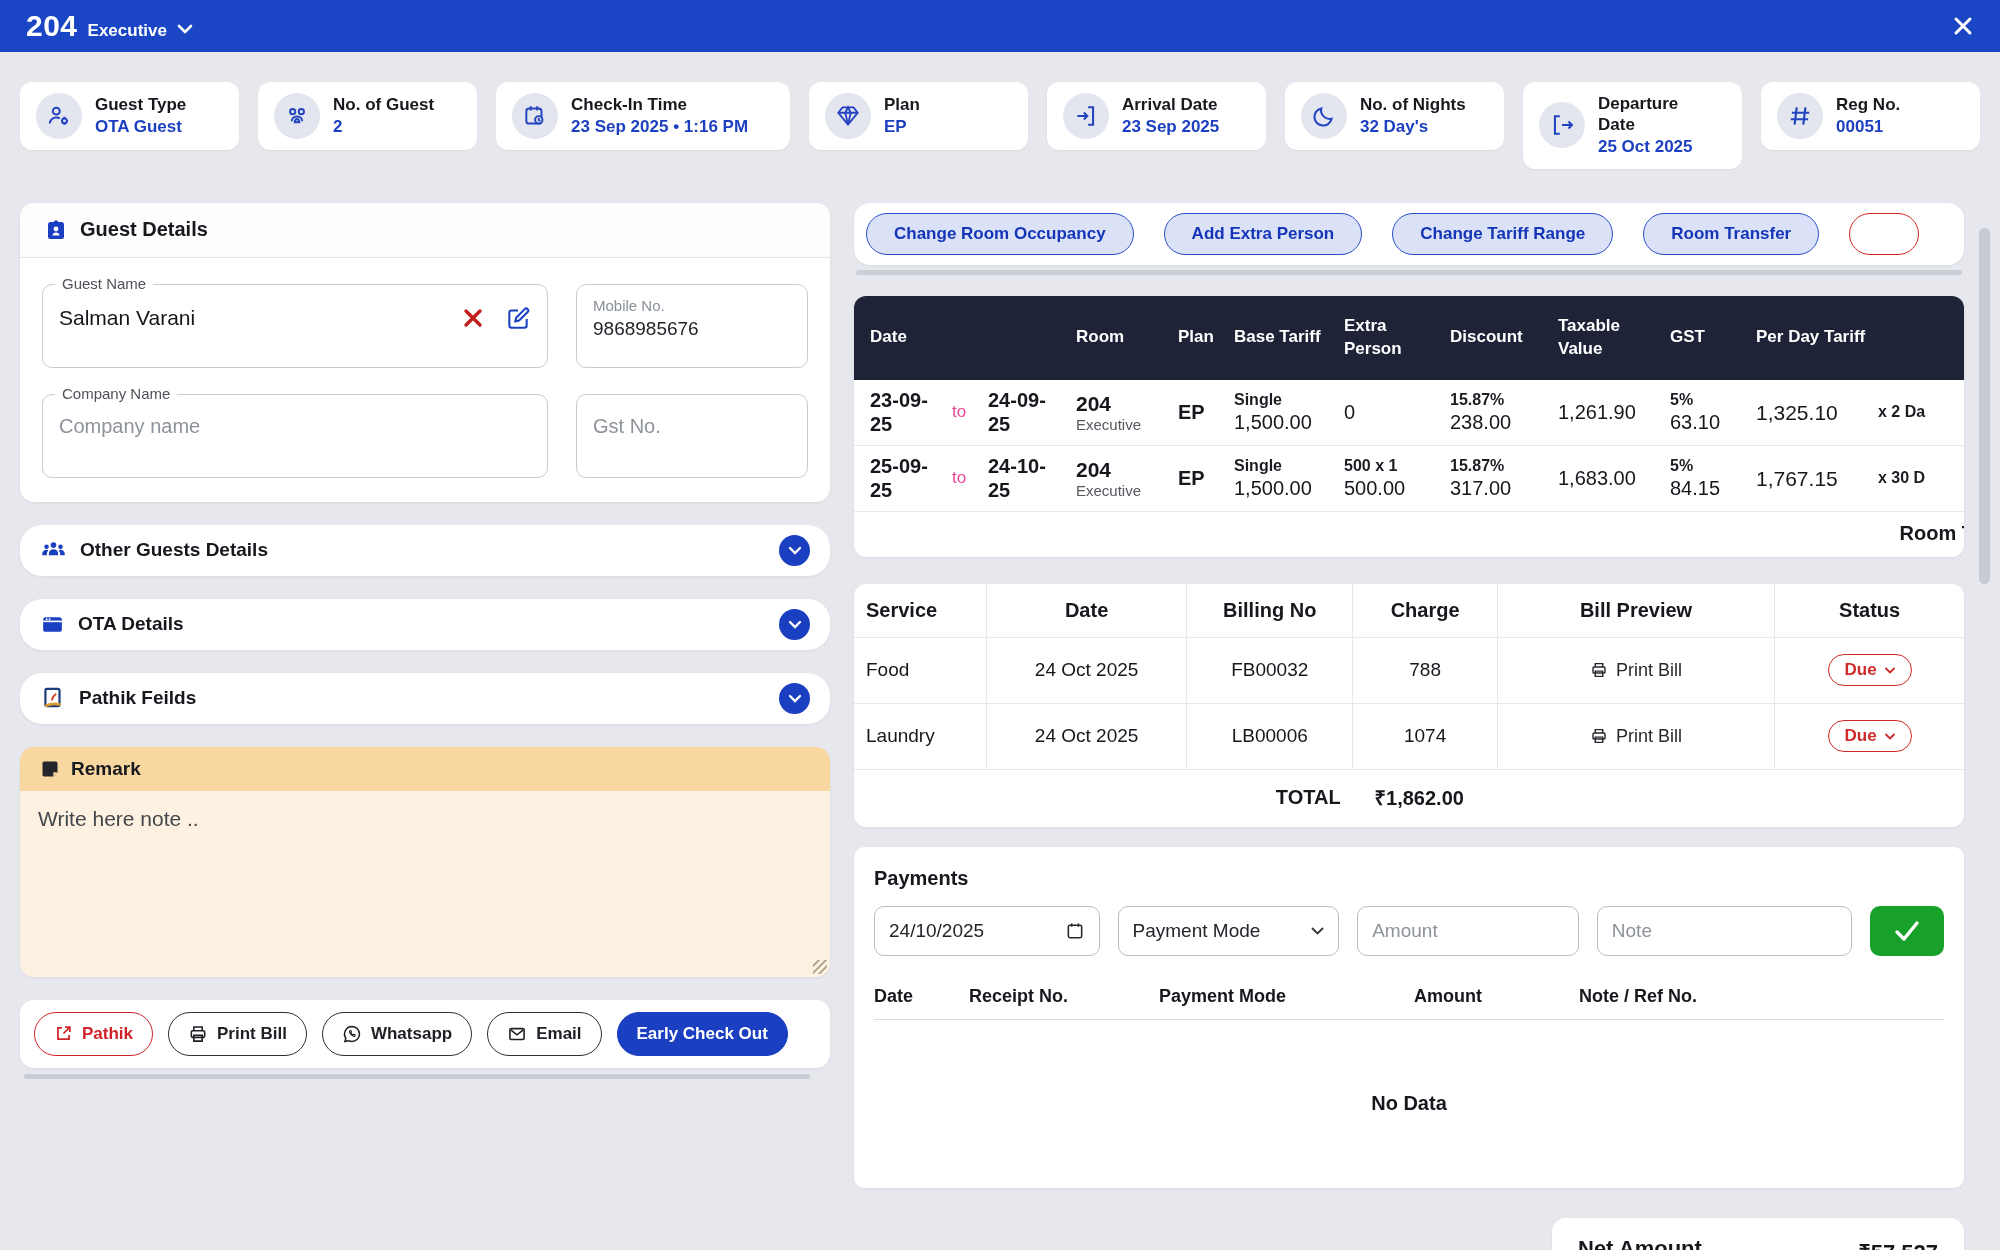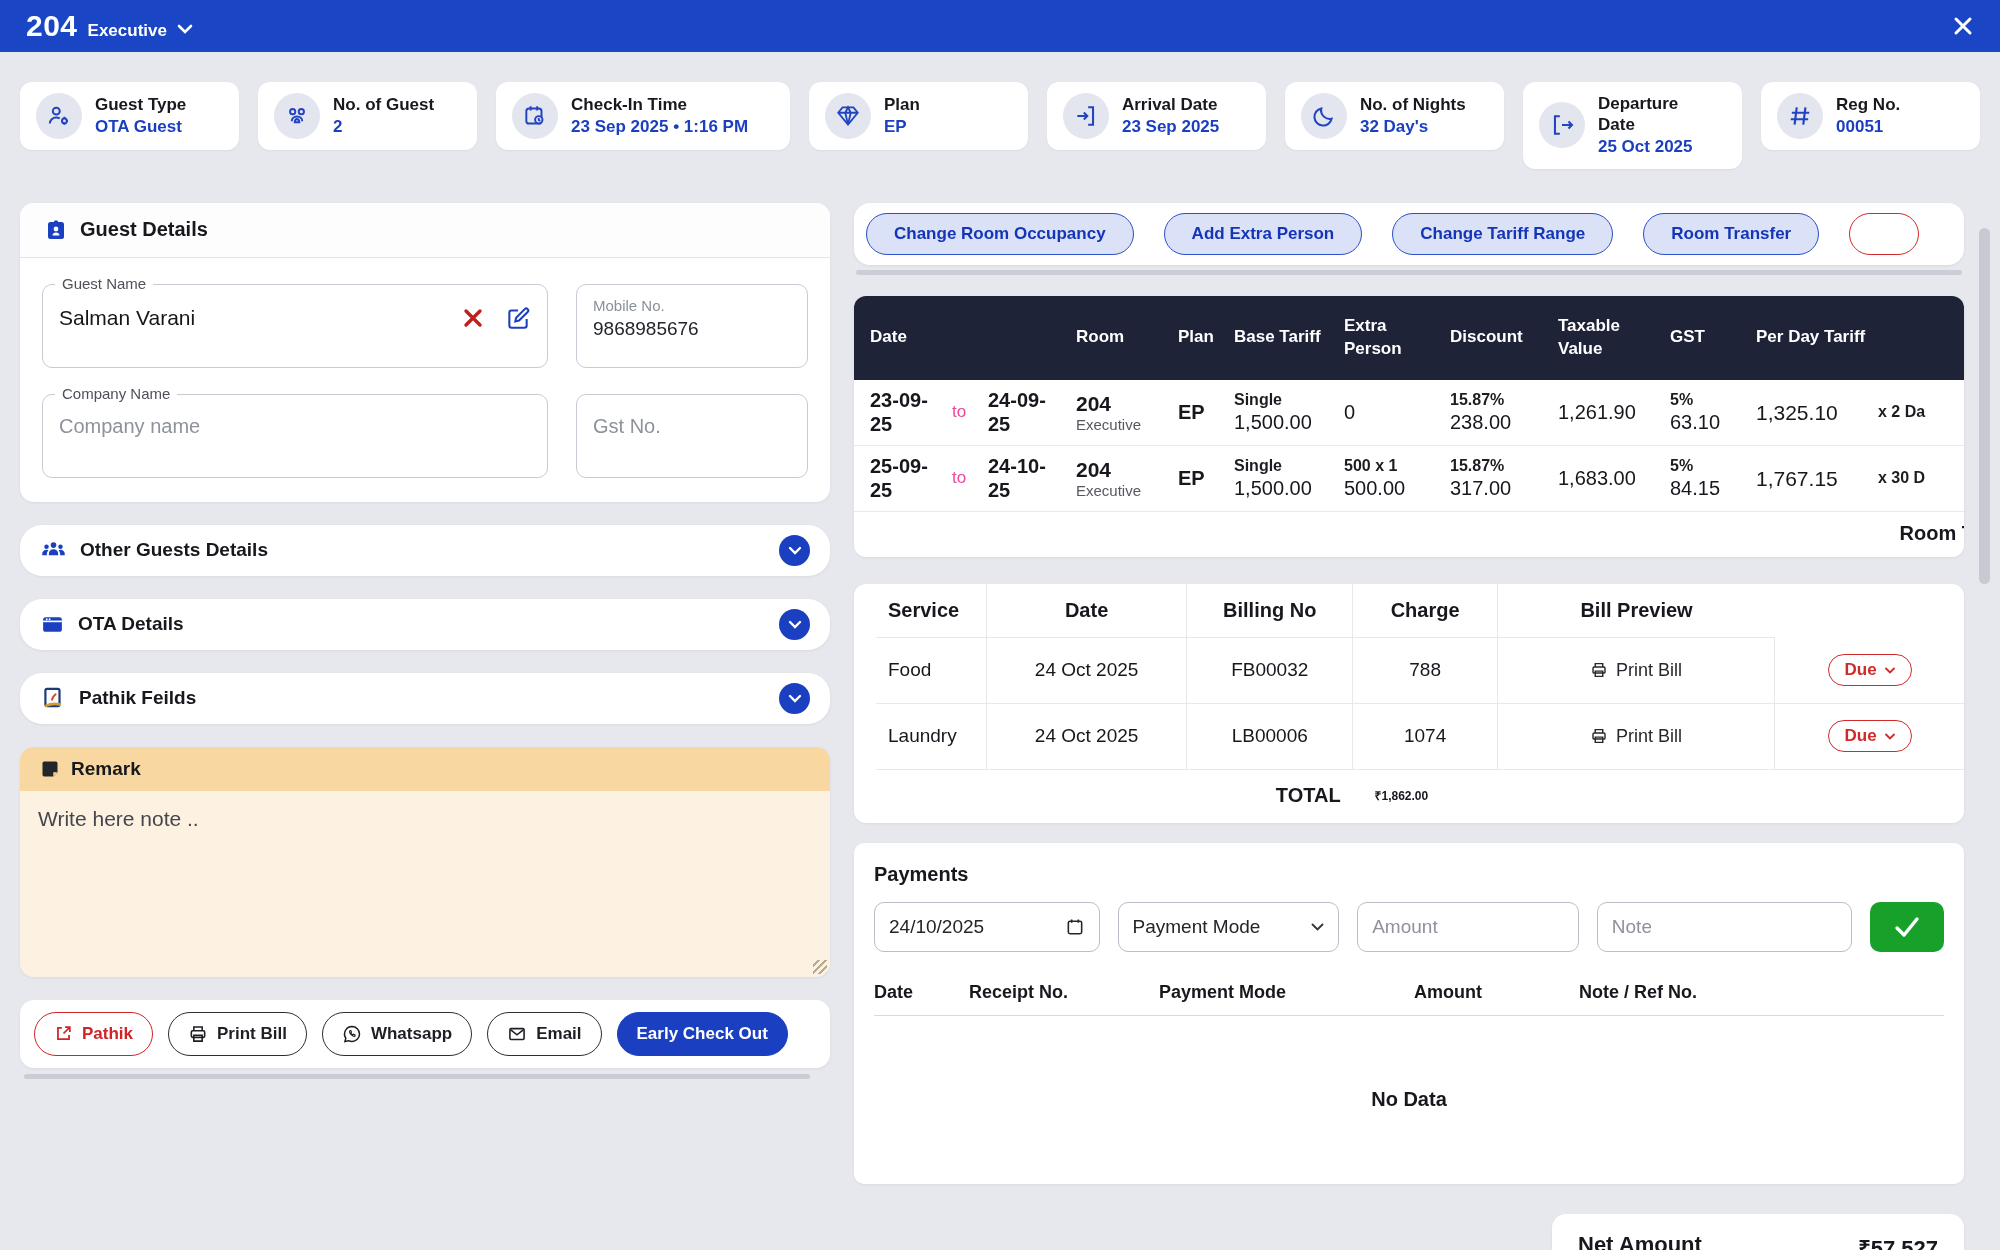--- a/index.html
+++ b/index.html
@@ -101,29 +101,29 @@
   .nowrapclip { white-space:nowrap; overflow:hidden; }
   .tfoot { display:flex; justify-content:flex-end; padding:10px 0 12px 16px; }
   .tfoot .rt { font-size:20px; font-weight:bold; white-space:nowrap; margin-right:-10px; }
 
   
   .service { margin-top:27px; border-radius:12px; background:#fff; overflow:hidden; box-shadow:0 1px 3px rgba(0,0,0,.06); }
   .sgrid { display:grid; grid-template-columns:12% 18% 15% 13% 25% 17%; }
   .sgrid > div { padding:15px 10px; display:flex; align-items:center; justify-content:center;
     border-right:1px solid #e8e8eb; font-size:19px; }
   .sgrid > div:last-child { border-right:none; }
-  .sgrid > div:first-child { justify-content:flex-start; padding-left:12px;margin-left:22px; }
+  .sgrid > div:first-child { justify-content:flex-start; padding-left:12px; }
   .shead > div { font-weight:bold; font-size:20px; border-bottom:1px solid #e8e8eb; }
   .srow > div { border-bottom:1px solid #e8e8eb; min-height:66px; }
   .duepill { display:flex; align-items:center; gap:8px; border:1.7px solid #d02a2a; color:#d02a2a;
     border-radius:17px; padding:5px 16px; font-size:17px; font-weight:bold; background:#fff; cursor:pointer; }
   .printcell { display:flex; align-items:center; gap:8px; font-size:18px; color:#26282d; cursor:pointer; }
   .stotal { display:flex; align-items:center; padding:14px 0 16px 38%; gap:34px; }
   .stotal .tl { font-size:20px; font-weight:bold; }
-  .stotal .tv { font-size:12px; font-weight:bold; }
+  .stotal .tv { font-size:20px; font-weight:bold; }
 
   
   .pay { margin-top:20px; border-radius:10px; background:#fff; padding:20px 20px 0; box-shadow:0 1px 3px rgba(0,0,0,.06); }
   .pay-title { font-size:20px; font-weight:bold; margin-bottom:16px; }
   .pay-controls { display:flex; gap:18px; }
   .pctl { border:1px solid #b9bdc6; border-radius:10px; height:50px; display:flex; align-items:center;
     padding:0 14px; font-size:19px; color:#23252b; background:#fff; }
   .pctl input { border:none; outline:none; width:100%; font-size:19px; font-family:"Liberation Sans",sans-serif; }
   .pctl input::placeholder { color:#8d929b; }
   .p-date { width:230px; justify-content:space-between; }
@@ -487,20 +487,21 @@
       </div>
     </div>
 
     <div class="service">
       <div class="sgrid shead">
         <div>Service</div>
         <div>Date</div>
         <div>Billing No</div>
         <div>Charge</div>
         <div>Bill Preview</div>
+        <div>Status</div>
       </div>
       <div class="sgrid srow">
         <div>Food</div>
         <div>24 Oct 2025</div>
         <div>FB00032</div>
         <div>788</div>
         <div>
           <span class="printcell">
             <svg width="18" height="18" viewBox="0 0 24 24" fill="none" stroke="#26282d" stroke-width="1.9">
                 <path d="M7 8V3.5h10V8"></path>

